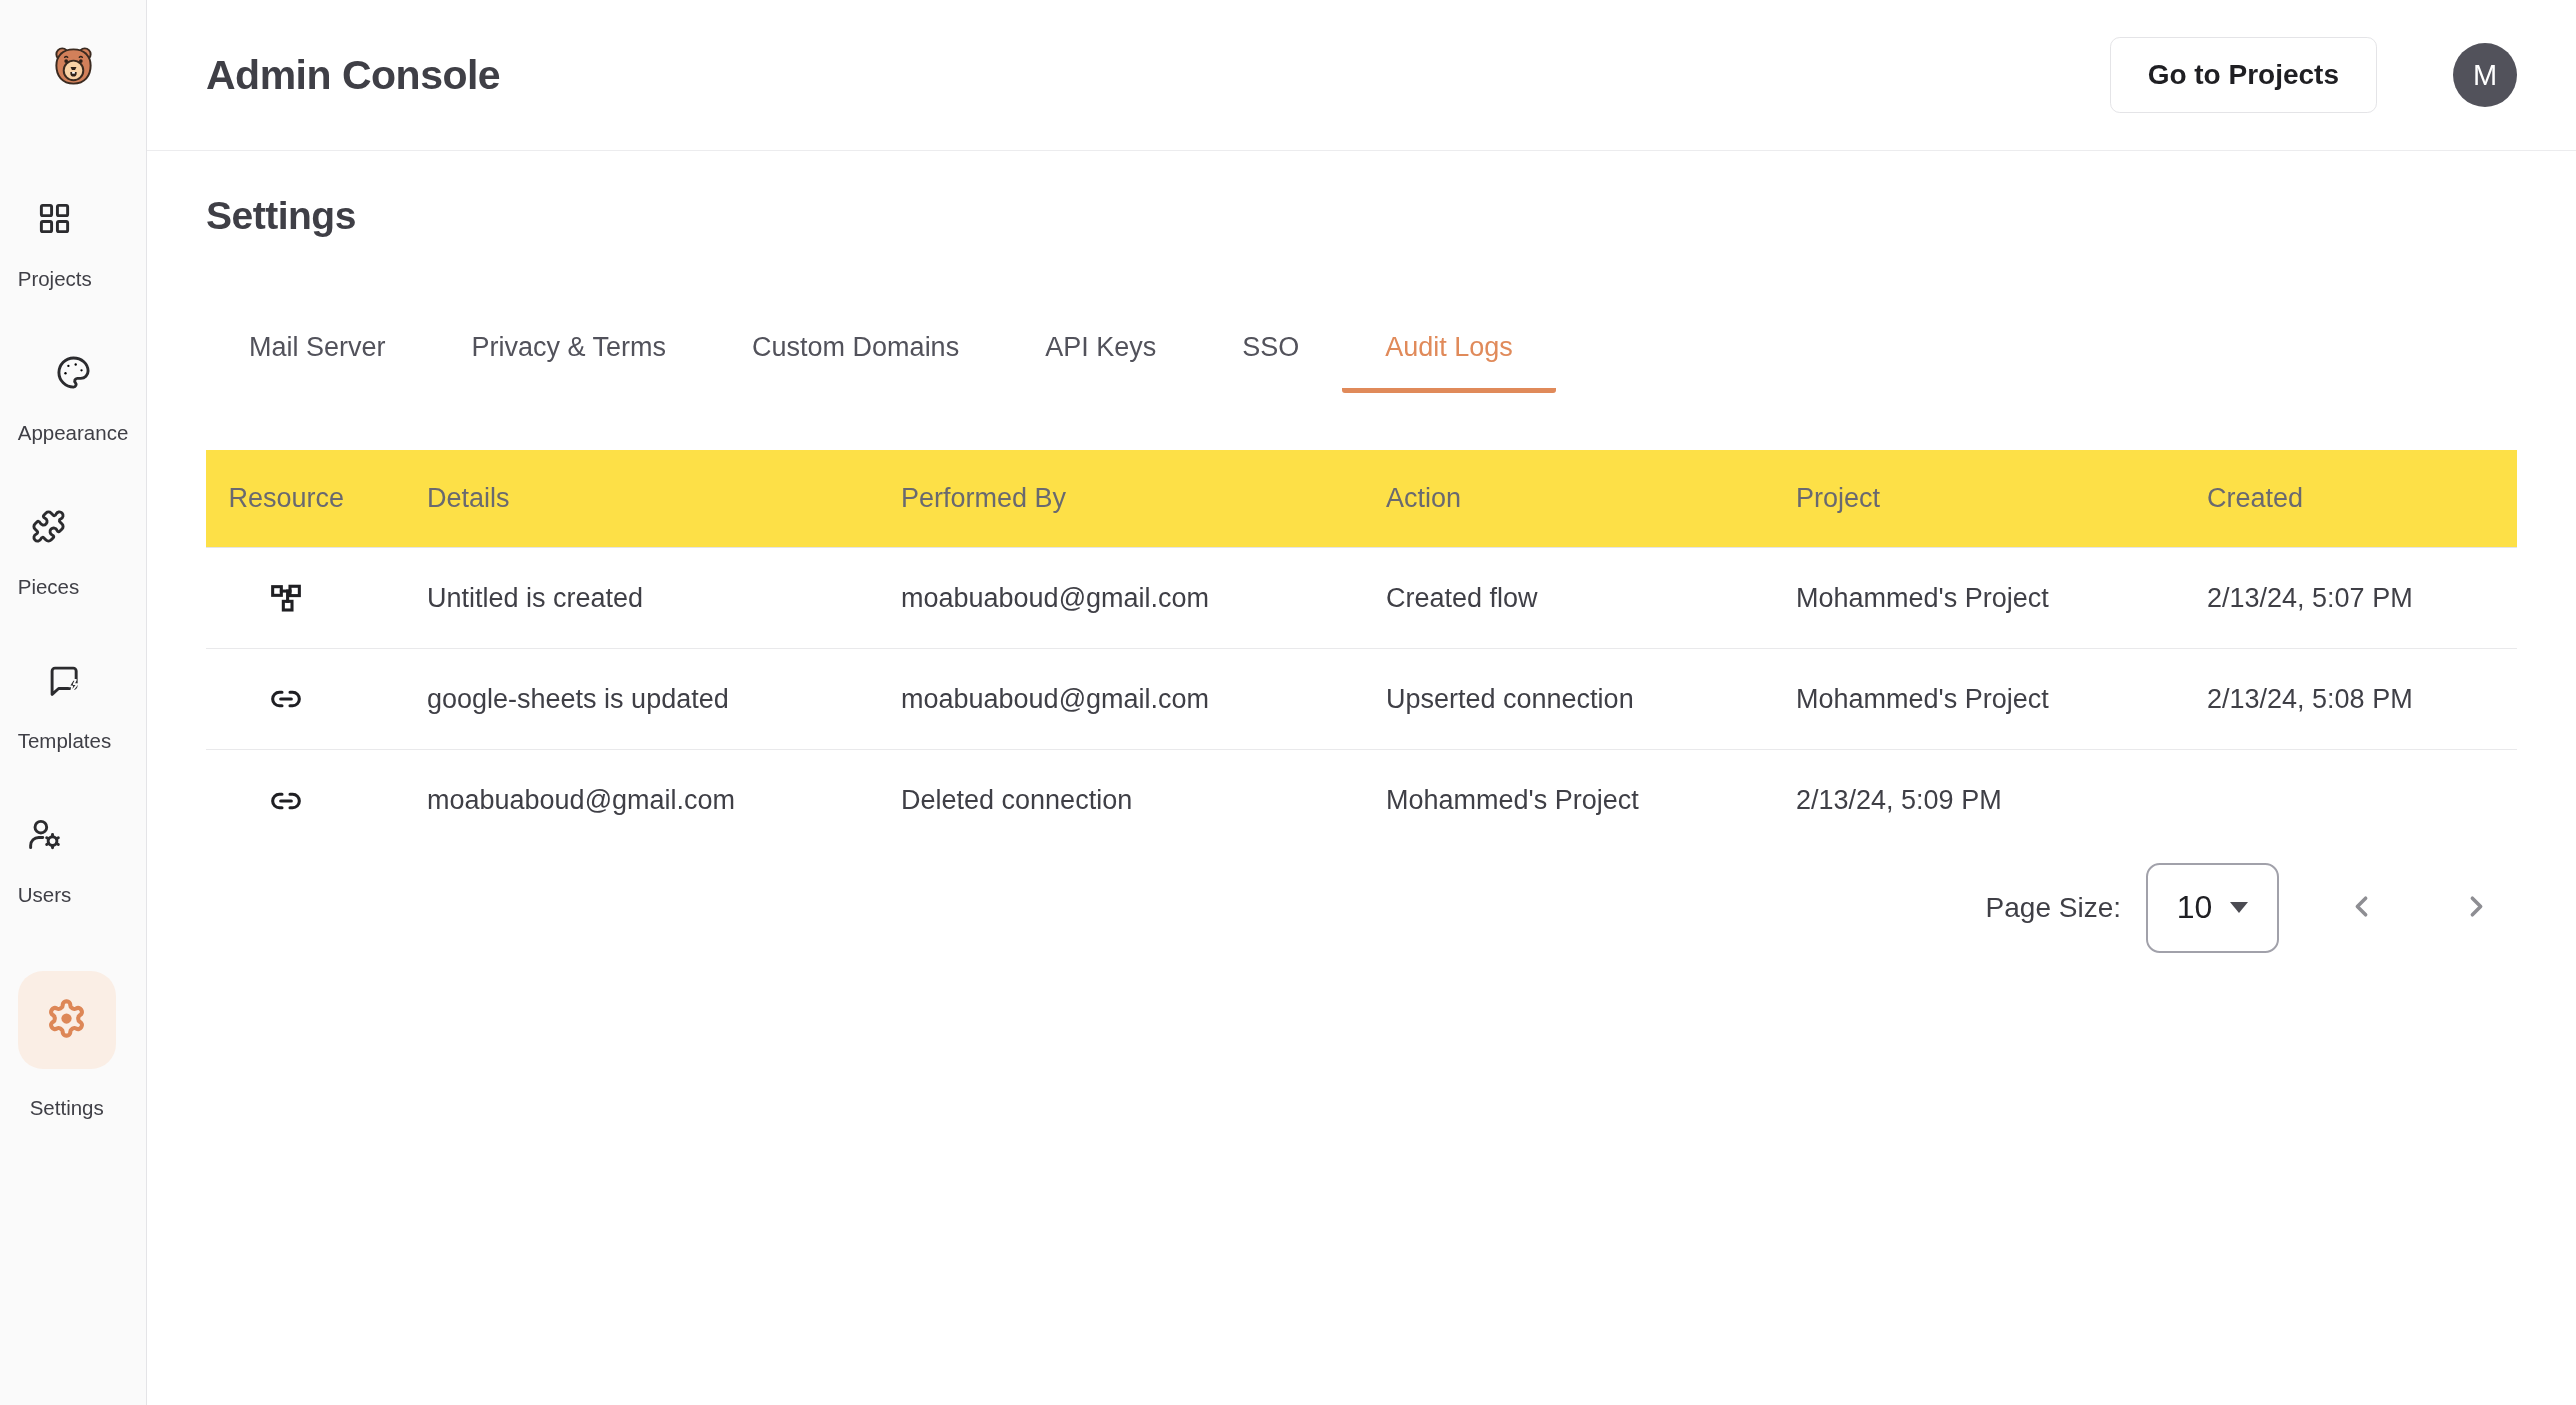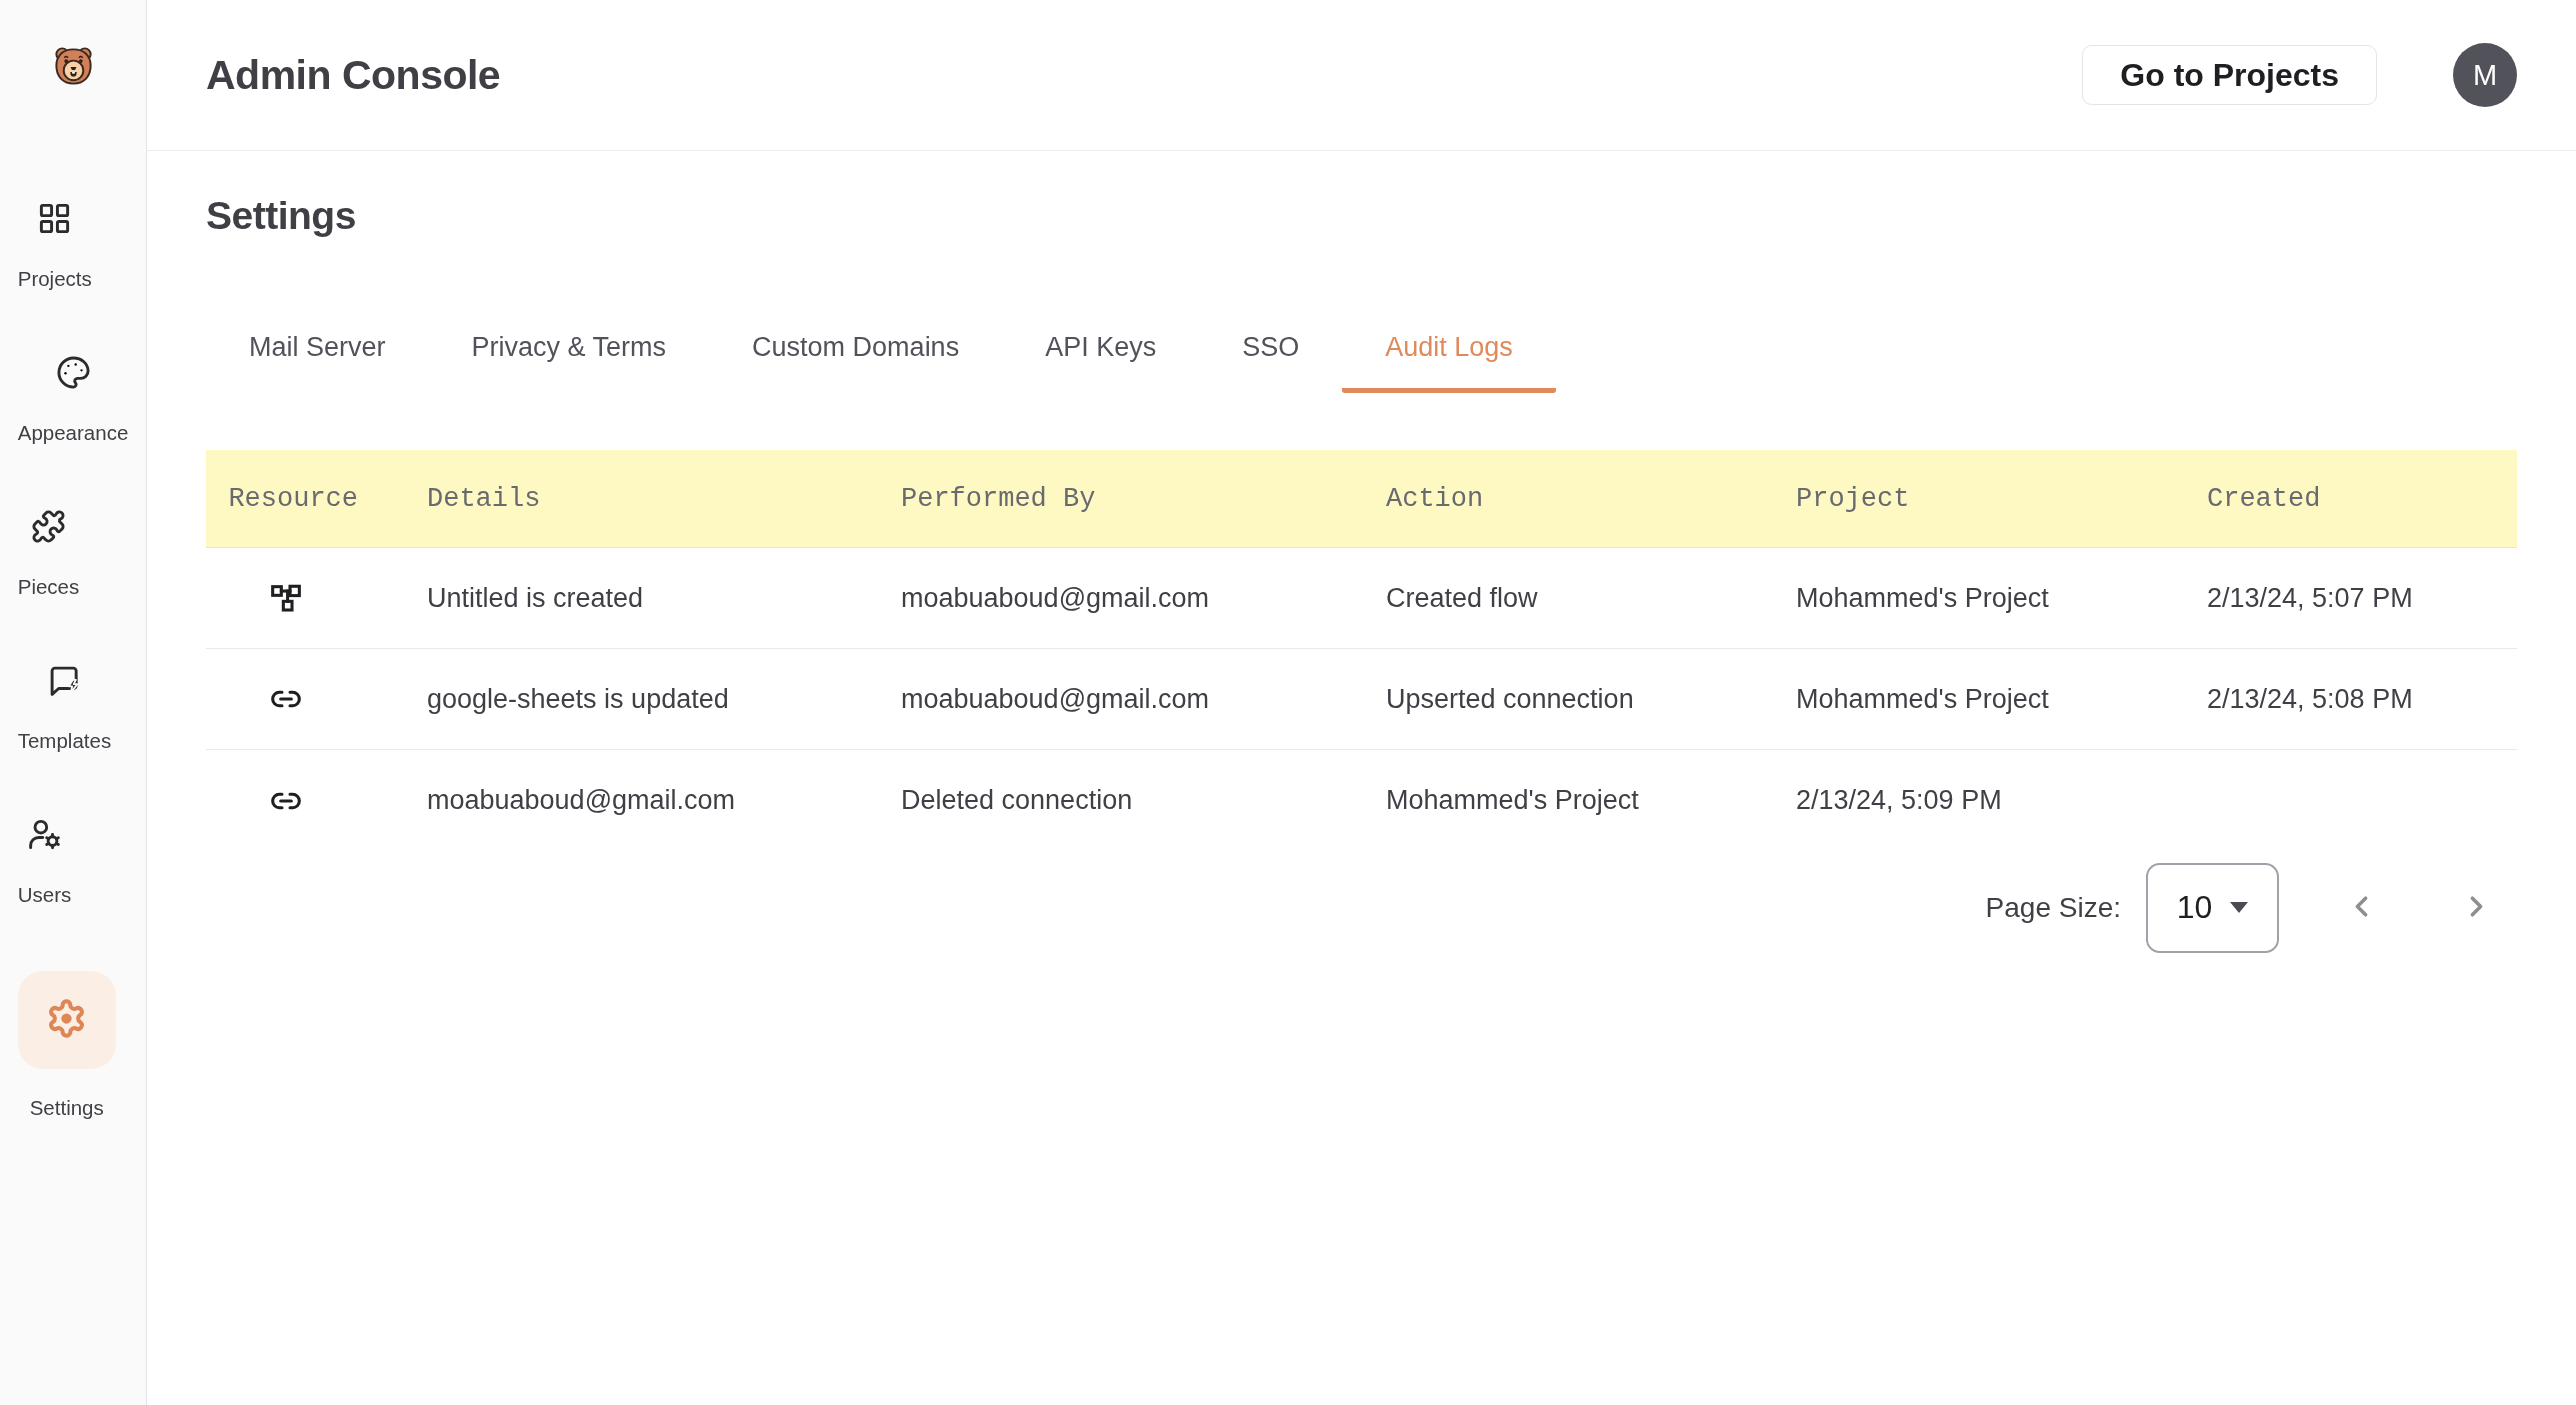--- a/index.html
+++ b/index.html
@@ -25,35 +25,35 @@
   .nav-item svg{width:35px;height:35px;stroke:var(--icon-dark);fill:none;stroke-width:2;stroke-linecap:round;stroke-linejoin:round;}
   .nav-label{font-size:20.5px;color:var(--text-dark);}
   .active-pill{width:98px;height:98px;border-radius:25px;background:var(--accent-bg);display:flex;align-items:center;justify-content:center;}
   .active-pill svg{stroke:#dd8757;width:41px;height:41px;stroke-width:2.4;}
 
   
   .main{flex:1;display:flex;flex-direction:column;min-width:0;}
   .topbar{height:151px;flex:none;display:flex;align-items:center;padding:0 59px;border-bottom:1px solid #ececee;background:#fff;}
   .page-title{font-size:41px;font-weight:700;color:var(--text-dark);letter-spacing:-0.5px;flex:1;}
   .topbar-right{display:flex;align-items:center;gap:76px;}
-  .btn-outline{height:60px;padding:0 37px;border:1px solid var(--border);border-radius:9.8px;background:#fff;font-size:32px;font-weight:700;color:#1f1f23;font-family:inherit;cursor:pointer;display:flex;align-items:center;}
+  .btn-outline{height:76px;padding:0 37px;border:1px solid var(--border);border-radius:9.8px;background:#fff;font-size:28px;font-weight:700;color:#1f1f23;font-family:inherit;cursor:pointer;display:flex;align-items:center;}
   .avatar{width:64px;height:64px;border-radius:50%;background:#52525b;color:#fff;font-size:29px;font-weight:500;display:flex;align-items:center;justify-content:center;cursor:pointer;}
 
   
   .content{flex:1;padding:43px 59px 0 59px;}
   .section-title{font-size:39px;font-weight:700;color:var(--text-dark);letter-spacing:-0.5px;}
 
   .tabs{display:flex;margin-top:94px;}
   .tab{font-size:27px;color:var(--text-mid);padding:0 43px 25px 43px;border-bottom:5.9px solid transparent;cursor:pointer;white-space:nowrap;}
   .tab.active{color:var(--accent);border-bottom-color:var(--accent);border-bottom-left-radius:2.9px;border-bottom-right-radius:2.9px;}
 
   
   .audit-table{margin-top:57px;}
   .trow{display:grid;grid-template-columns:221px 474px 485px 410px 411px 1fr;align-items:center;}
-  .thead{height:98px;background:#fef9c3;border-bottom:1px solid var(--border);font-family:Liberation Mono, monospace;}
+  .thead{height:98px;background:#fde047;border-bottom:1px solid var(--border);}
   .th{font-size:27px;color:var(--text-muted);}
   .th:first-child{padding-left:22.4px;}
   .tbody .trow{height:101px;background:#fff;}
   .tbody .trow:not(:last-child){border-bottom:1px solid var(--row-border);}
   .td{font-size:27px;color:var(--text-dark);}
   .td-icon{padding-left:64px;display:flex;align-items:center;}
   .td-icon svg{width:32px;height:32px;stroke:#1f1f23;fill:none;stroke-width:2.3;stroke-linecap:square;stroke-linejoin:miter;}
 
   
   .pagination{display:flex;align-items:center;justify-content:flex-end;margin-top:11.7px;}

